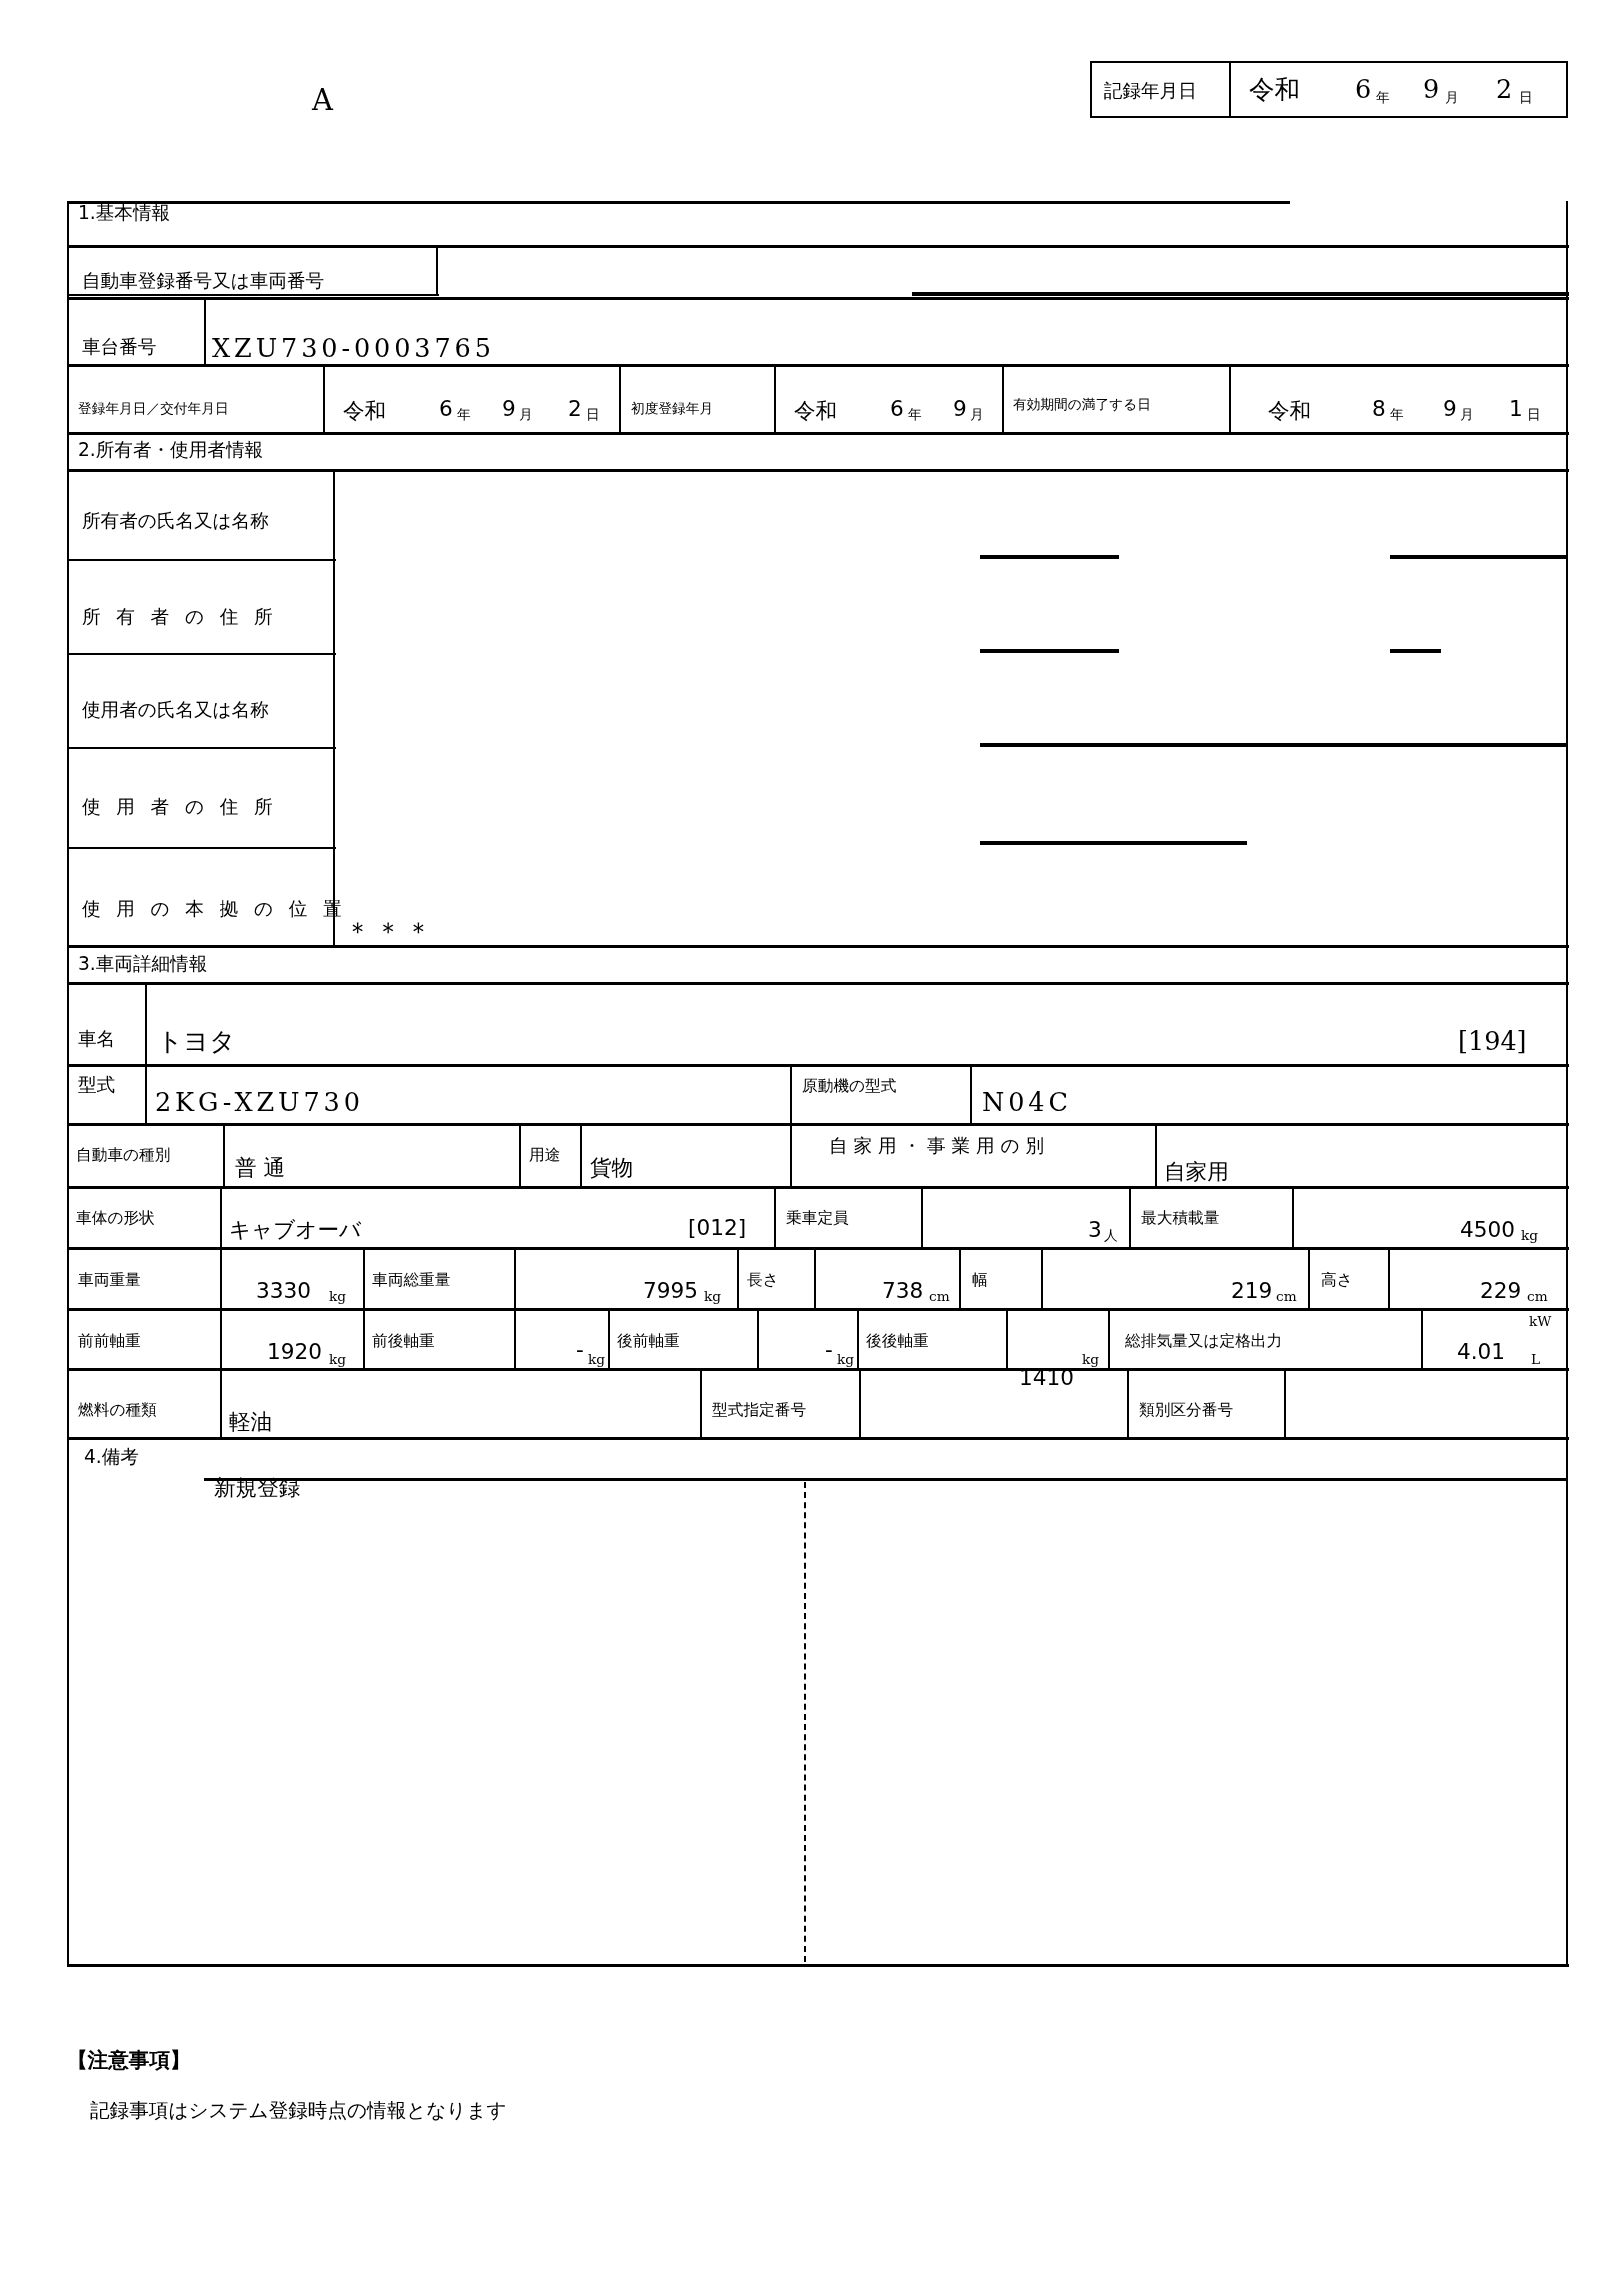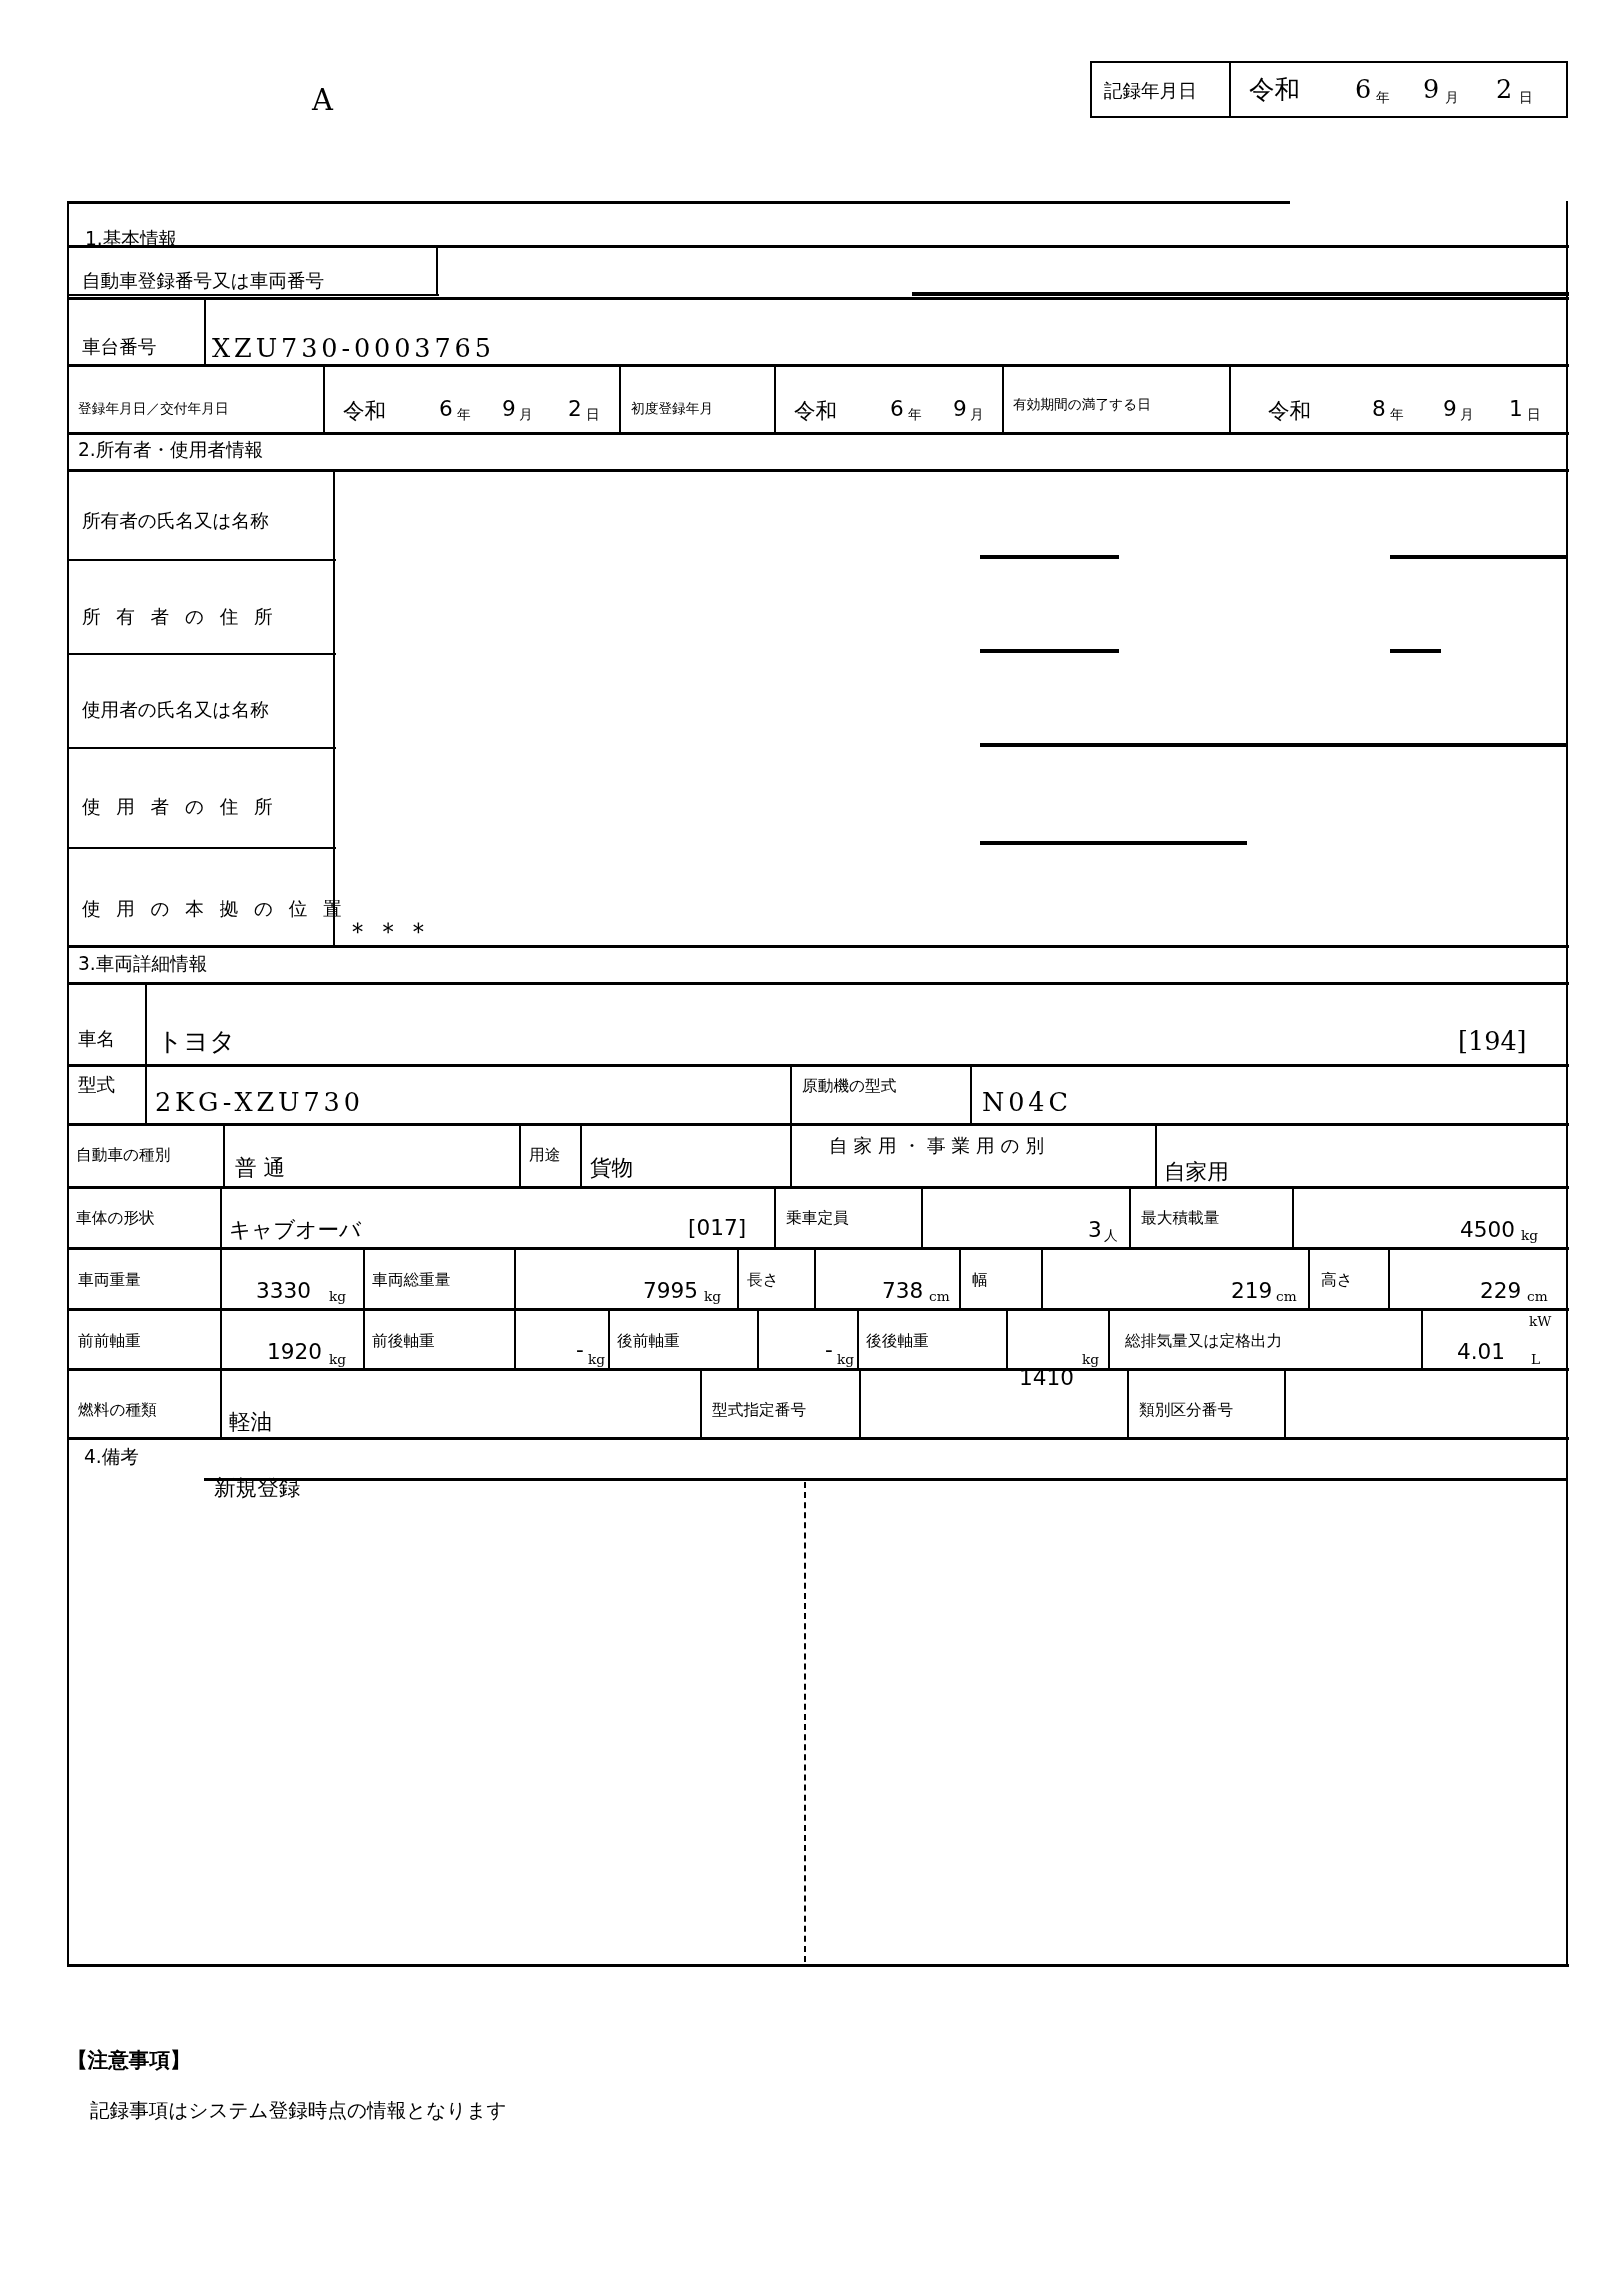--- a/index.html
+++ b/index.html
@@ -125,21 +125,21 @@
     <div class="abs unit" style="left:427px; top:25.5px;">日</div>
   </div>
 
   <div id="title-mark">A</div>
 
   <div class="h-line thick" style="left:67px; top:201px; width:1223px;"></div>
 
   <div class="v-line" style="left:67px; top:201px; height:1764px;"></div>
   <div class="v-line" style="left:1566px; top:201px; height:1764px;"></div>
 
-  <div class="abs lbl" style="left:78px; top:230px;margin-left:7px;">1.基本情報</div>
+  <div class="abs lbl" style="left:78px; top:204px;">1.基本情報</div>
   <div class="h-line thick" style="left:67px; top:245px; width:1502px;"></div>
 
   <div class="abs lbl" style="left:82px; top:272px;">自動車登録番号又は車両番号</div>
   <div class="v-line" style="left:436px; top:245px; height:49px;"></div>
   <div class="h-line" style="left:67px; top:294px; width:372px;"></div>
 
   <div class="redact" style="left:912px; top:292px; width:657px;"></div>
 
   <div class="h-line thick" style="left:67px; top:297px; width:1502px;"></div>
 
@@ -237,21 +237,21 @@
   <div class="abs val-sm" style="left:590px; top:1153px;">貨物</div>
   <div class="v-line" style="left:790px; top:1123px; height:63px;"></div>
   <div class="abs lbl" style="left:829px; top:1137px;">自 家 用 ・ 事 業 用 の 別</div>
   <div class="v-line" style="left:1155px; top:1123px; height:63px;"></div>
   <div class="abs val-sm" style="left:1164px; top:1157px;">自家用</div>
   <div class="h-line thick" style="left:67px; top:1186px; width:1502px;"></div>
 
   <div class="abs lbl-sm" style="left:76px; top:1208px;">車体の形状</div>
   <div class="v-line" style="left:220px; top:1186px; height:61px;"></div>
   <div class="abs val-sm" style="left:229px; top:1215px;">キャブオーバ</div>
-  <div class="abs val-sm" style="left:688px; top:1215px;">[017]</div>
+  <div class="abs val-sm" style="left:688px; top:1215px;">[012]</div>
   <div class="v-line" style="left:774px; top:1186px; height:61px;"></div>
   <div class="abs lbl-sm" style="left:786px; top:1208px;">乗車定員</div>
   <div class="v-line" style="left:921px; top:1186px; height:61px;"></div>
   <div class="abs val-sm" style="left:1088px; top:1217px;">3</div>
   <div class="abs unit" style="left:1104px; top:1227px;">人</div>
   <div class="v-line" style="left:1129px; top:1186px; height:61px;"></div>
   <div class="abs lbl-sm" style="left:1141px; top:1208px;">最大積載量</div>
   <div class="v-line" style="left:1292px; top:1186px; height:61px;"></div>
   <div class="abs val-sm" style="left:1460px; top:1217px;">4500</div>
   <div class="abs unit" style="left:1521px; top:1227px;">kg</div>

